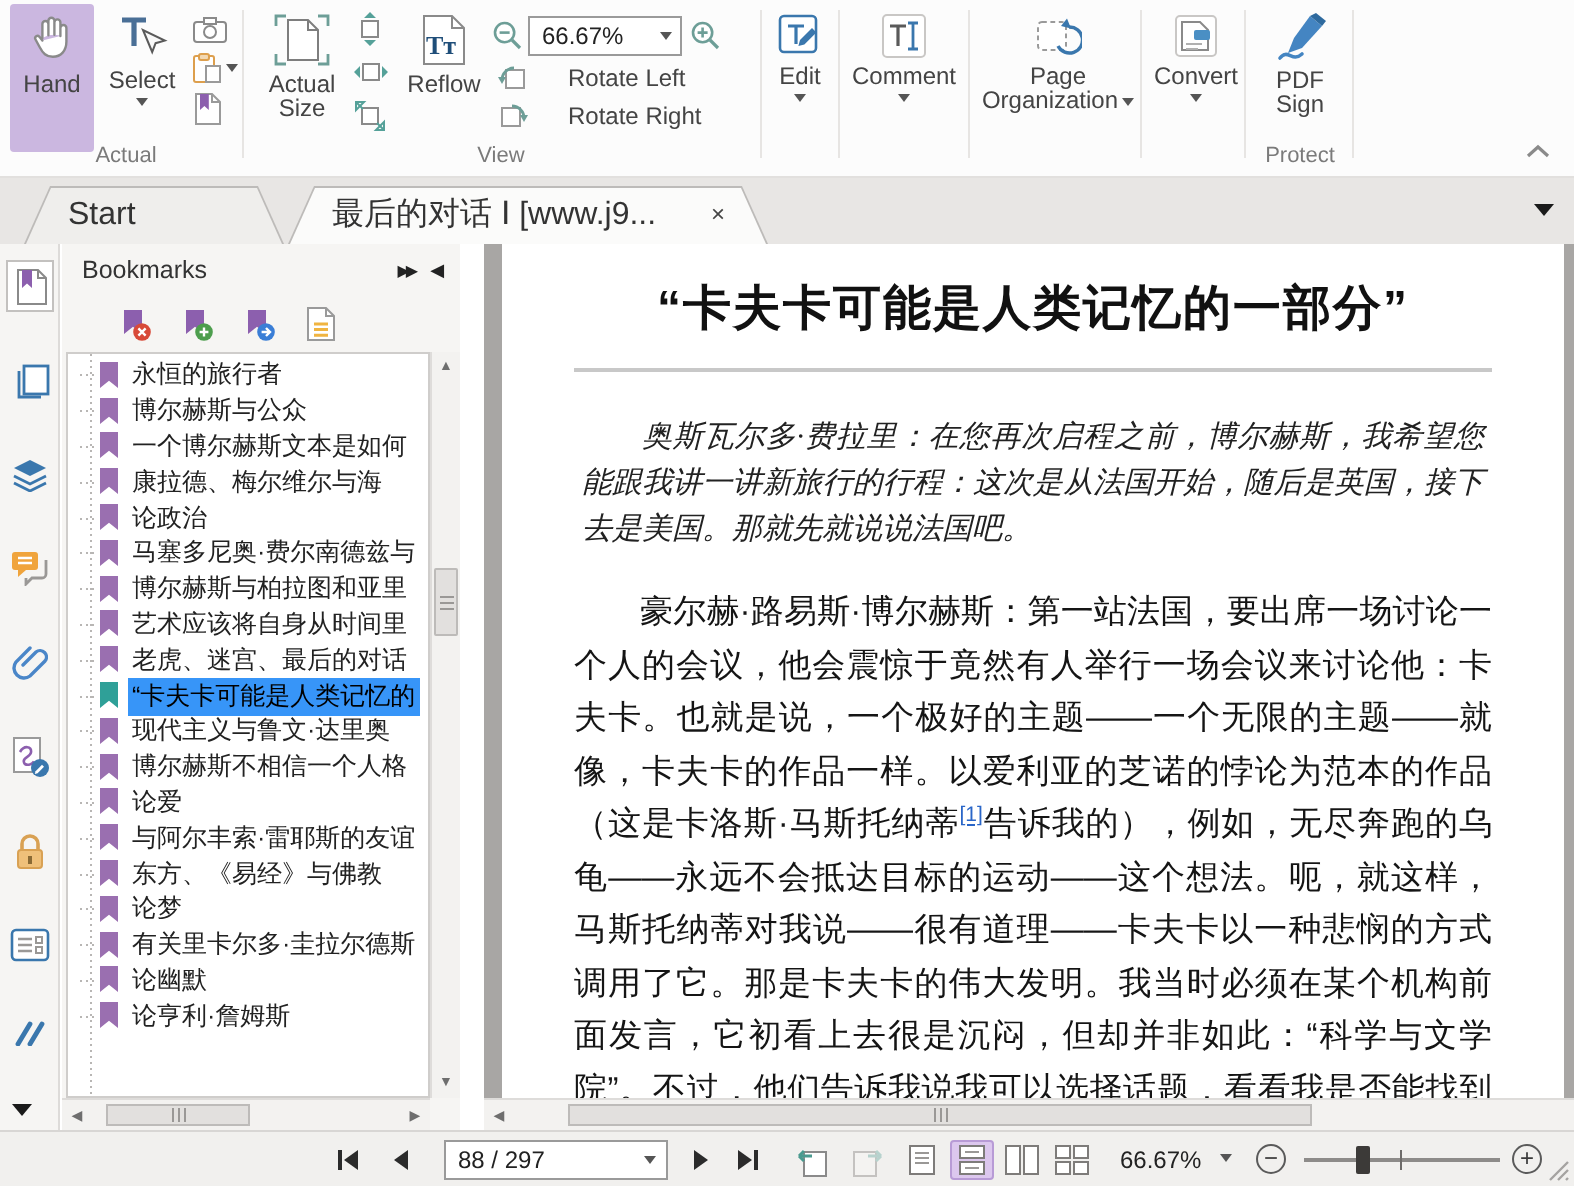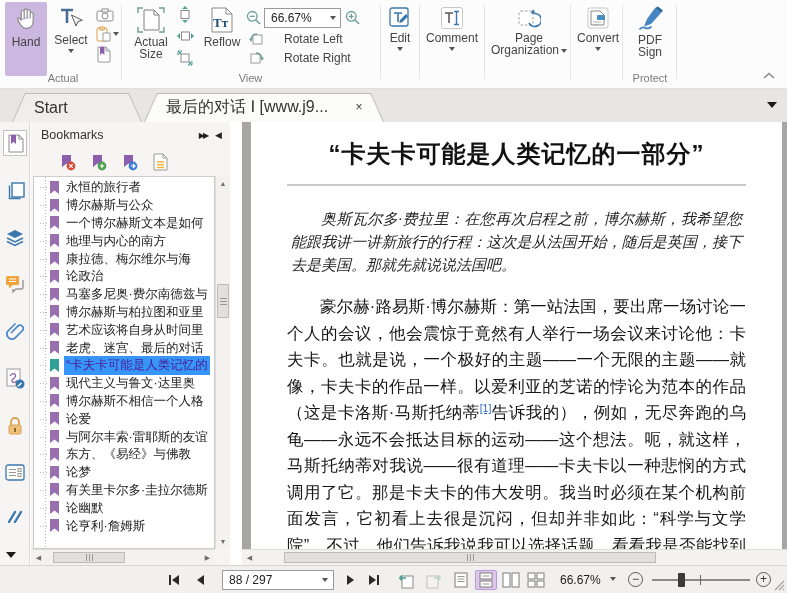--- a/index.html
+++ b/index.html
@@ -46,21 +46,21 @@
   .bm-hdr-btns{display:flex;align-items:center;gap:8px;padding-right:8px;font-size:8px;color:#222;}
   .bm-toolbar{position:absolute;left:0;top:26px;width:100%;height:28px;display:flex;align-items:center;gap:14px;padding-left:28px;}
   .bm-list-wrap{position:absolute;left:2px;top:54px;right:15px;bottom:16px;background:#fff;border:1px solid #cfcdcb;overflow:hidden;}
   .bm-treeline{position:absolute;left:11px;top:0;bottom:0;width:1px;background:repeating-linear-gradient(to bottom,#b8b6b4 0 1px,transparent 1px 3px);}
   .bm-row{display:flex;align-items:center;height:17.8px;position:relative;padding-left:6px;white-space:nowrap;}
   .bm-tree{width:9px;height:1px;background:repeating-linear-gradient(to right,#b8b6b4 0 1px,transparent 1px 3px);flex:0 0 9px;}
   .bm-flag{flex:0 0 11px;margin-right:4px;}
   .bm-flag path{fill:#9a6fb0;}
   .bm-label{font-size:12.5px;color:#222;padding:1px 2px;overflow:hidden;}
   .bm-row.selected .bm-flag path{fill:#2fa098;}
-  .bm-row.selected .bm-label{background:#3795f8;color:#4c1d95;}
+  .bm-row.selected .bm-label{background:#3795f8;color:#000000;}
   
   .vscroll{position:absolute;background:#f3f2f0;border-left:1px solid #dedcda;}
   .vscroll .sb-btn{position:absolute;left:0;width:100%;height:15px;display:flex;align-items:center;justify-content:center;font-size:7px;color:#6e6e6e;}
   .vscroll .sb-thumb{position:absolute;left:1px;right:1px;background:#e2e0de;border:1px solid #bdbbb9;border-radius:1px;}
   .grip3{display:flex;flex-direction:column;gap:2px;align-items:center;justify-content:center;height:100%;}
   .grip3 i{display:block;width:7px;height:1px;background:#9a9896;}
   .hscroll{position:absolute;height:16px;background:#f3f2f0;border-top:1px solid #dedcda;}
   .hscroll .sb-btn{position:absolute;top:0;width:15px;height:100%;display:flex;align-items:center;justify-content:center;font-size:7px;color:#6e6e6e;}
   .hscroll .sb-thumb{position:absolute;top:2px;bottom:2px;background:#e2e0de;border:1px solid #bdbbb9;display:flex;align-items:center;justify-content:center;gap:2px;}
   .hscroll .sb-thumb i{display:block;width:1px;height:7px;background:#9a9896;}
@@ -427,27 +427,20 @@
   </div>
 
   <div class="bm-row">
     <span class="bm-tree"></span>
     <svg class="bm-flag" width="11" height="14" viewBox="0 0 11 14">
             <path d="M1 0h9v13L5.5 9.4 1 13z"></path>
           </svg>
     <span class="bm-label">一个博尔赫斯文本是如何</span>
   </div>
 
-  <div class="bm-row">
-    <span class="bm-tree"></span>
-    <svg class="bm-flag" width="11" height="14" viewBox="0 0 11 14">
-            <path d="M1 0h9v13L5.5 9.4 1 13z"></path>
-          </svg>
-    <span class="bm-label">地理与内心的南方</span>
-  </div>
 
   <div class="bm-row">
     <span class="bm-tree"></span>
     <svg class="bm-flag" width="11" height="14" viewBox="0 0 11 14">
             <path d="M1 0h9v13L5.5 9.4 1 13z"></path>
           </svg>
     <span class="bm-label">康拉德、梅尔维尔与海</span>
   </div>
 
   <div class="bm-row">

